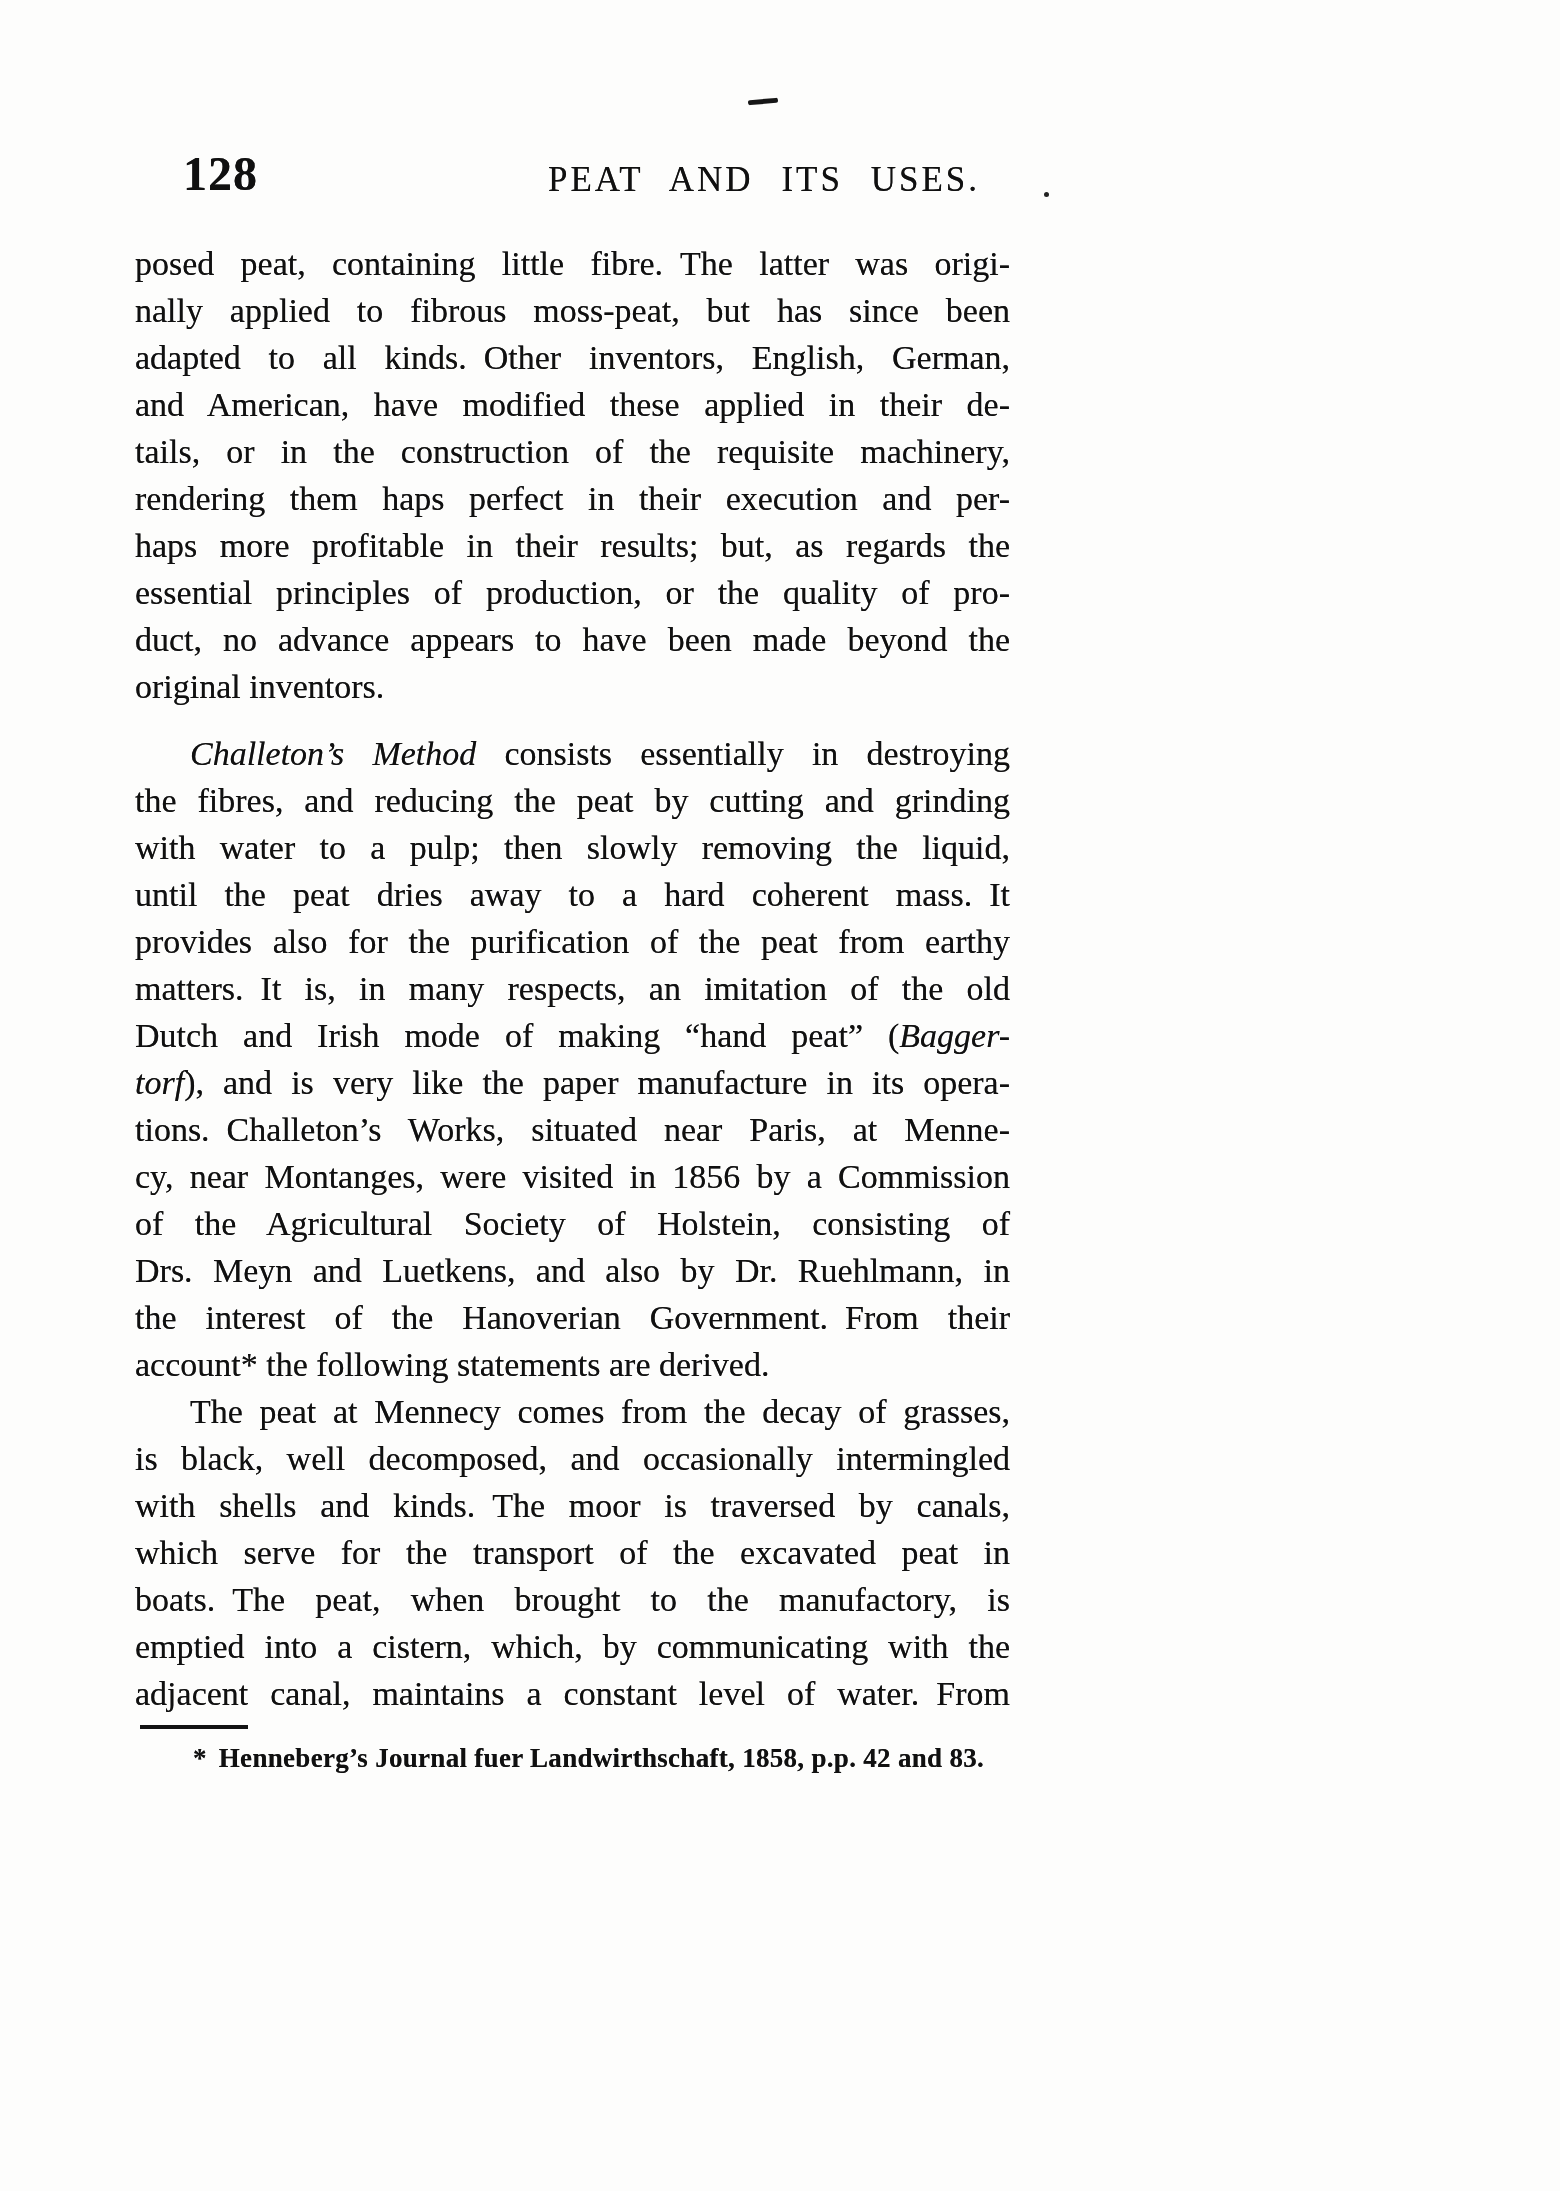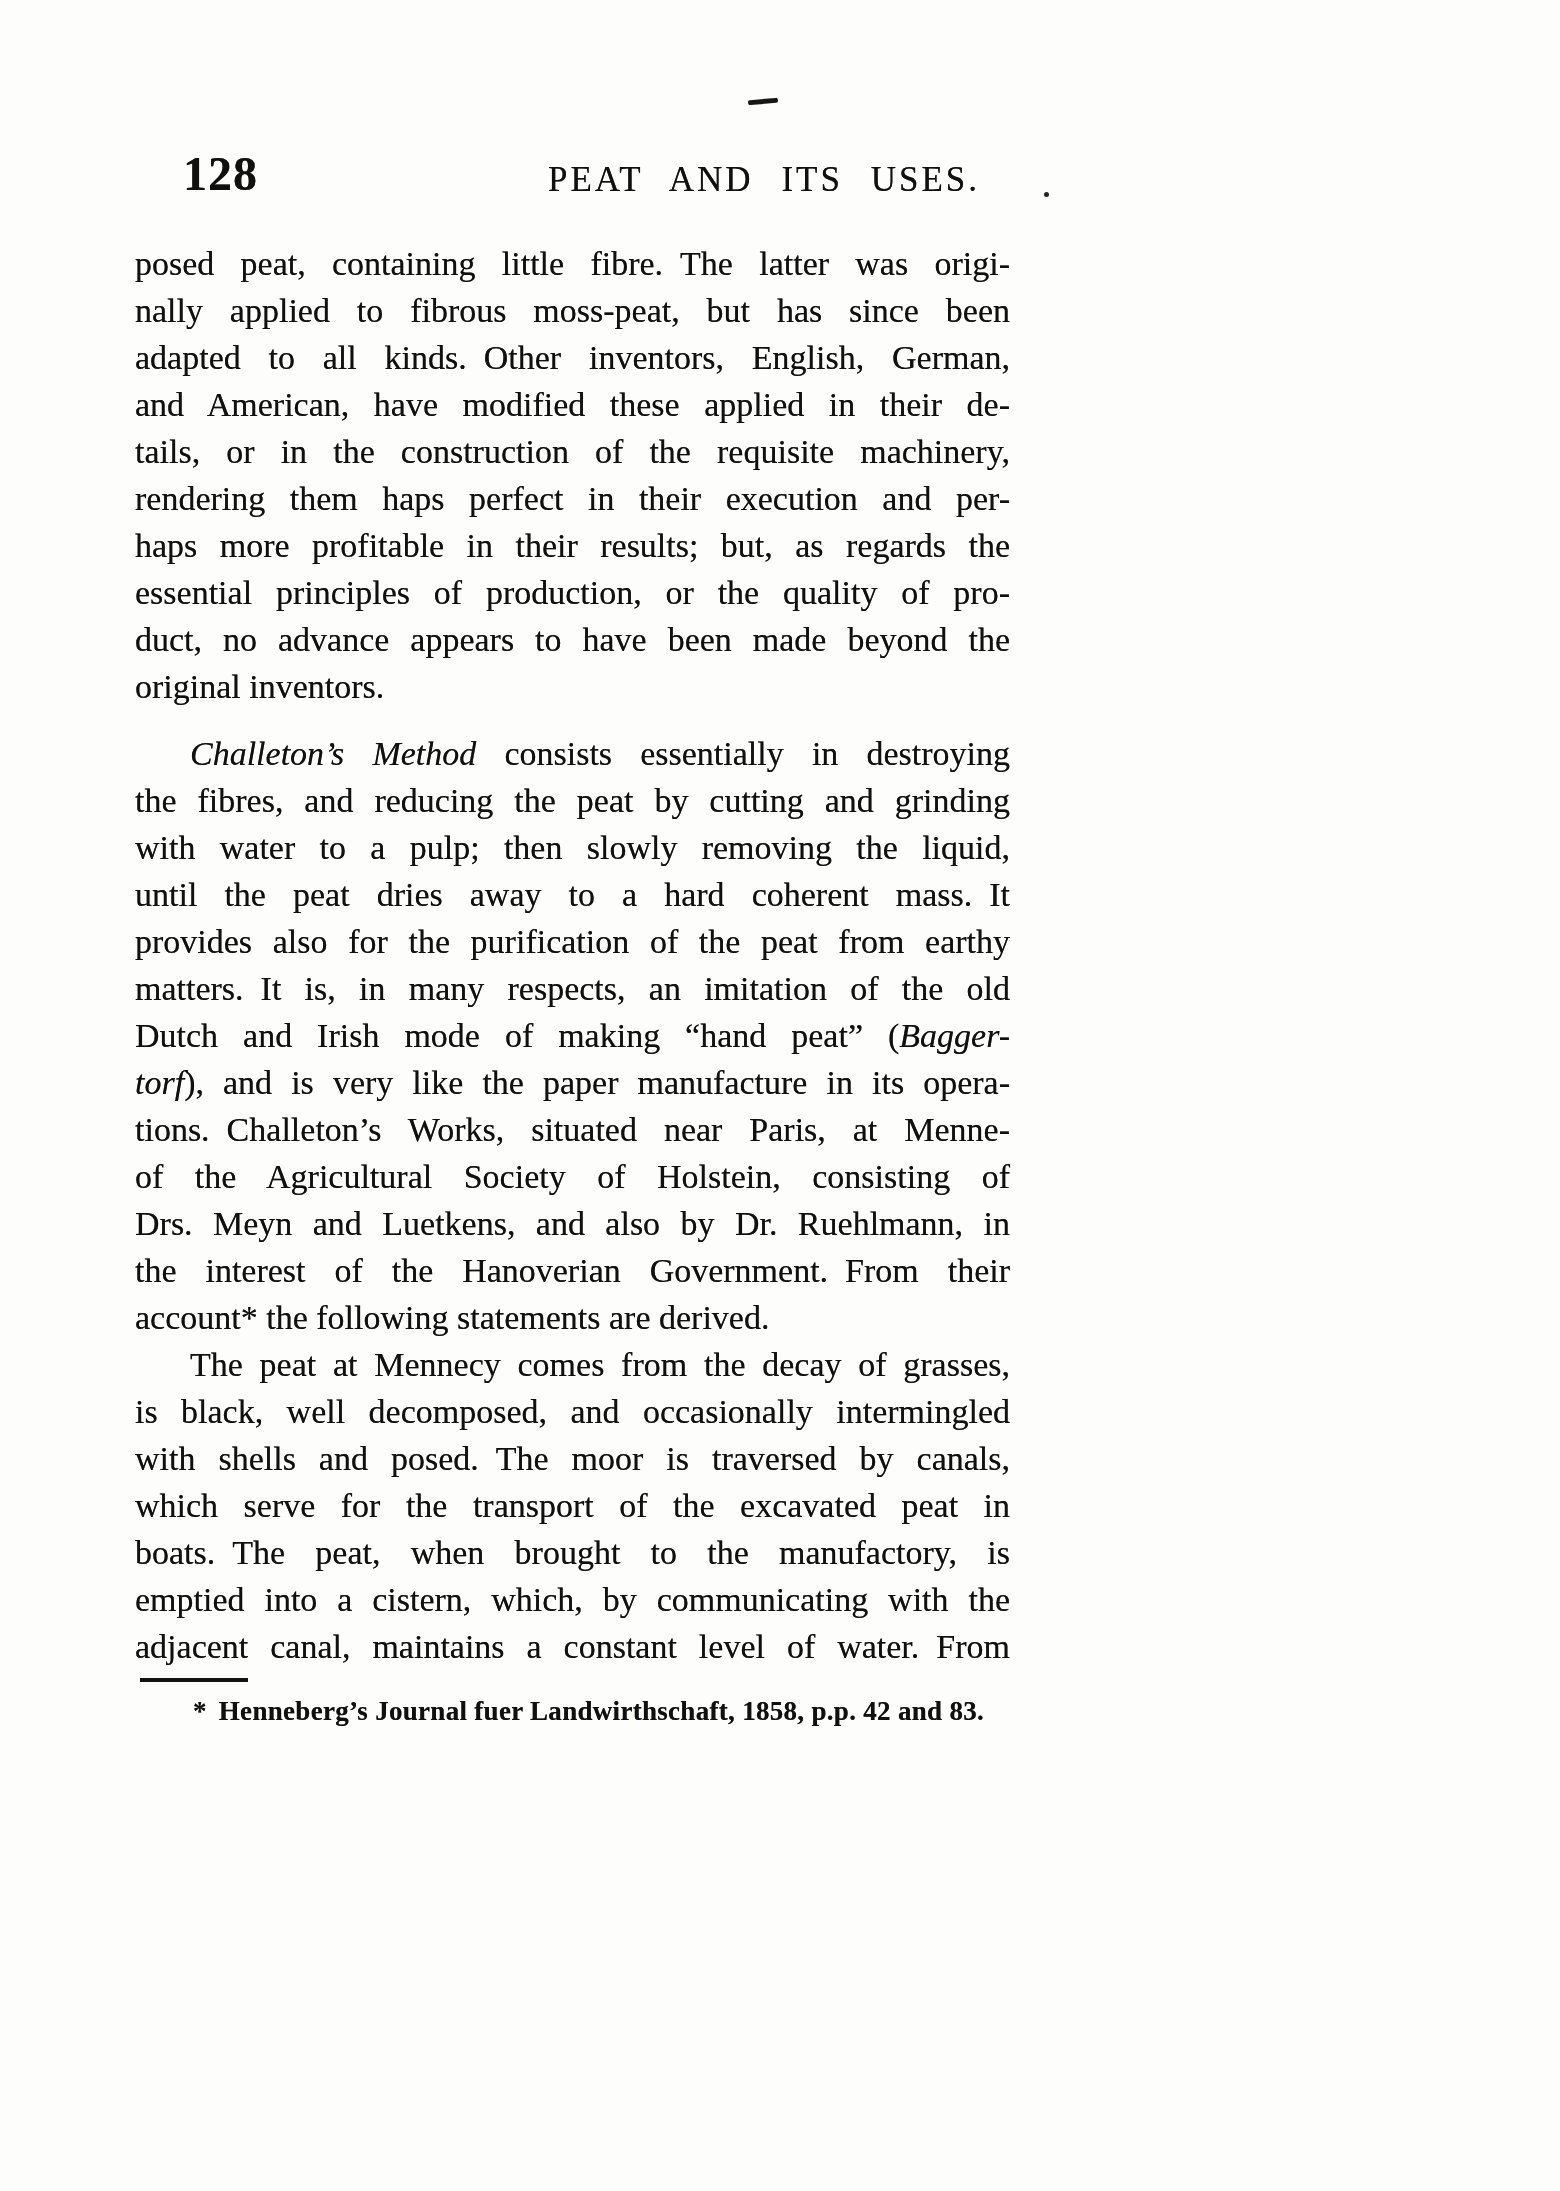--- a/index.html
+++ b/index.html
@@ -82,29 +82,30 @@
         <div class="block paragraph" data-block-id="p2">
           <div class="line j indent"><span class="i">Challeton’s Method</span><span> consists essentially in destroying</span></div>
           <div class="line j"><span>the fibres, and reducing the peat by cutting and grinding</span></div>
           <div class="line j"><span>with water to a pulp; then slowly removing the liquid,</span></div>
           <div class="line j"><span>until the peat dries away to a hard coherent mass. It</span></div>
           <div class="line j"><span>provides also for the purification of the peat from earthy</span></div>
           <div class="line j"><span>matters. It is, in many respects, an imitation of the old</span></div>
           <div class="line j"><span>Dutch and Irish mode of making “hand peat” (</span><span class="i">Bagger-</span></div>
           <div class="line j"><span class="i">torf</span><span>), and is very like the paper manufacture in its opera-</span></div>
           <div class="line j"><span>tions. Challeton’s Works, situated near Paris, at Menne-</span></div>
+          <div class="line j"><span>cy, near Montanges, were visited in 1856 by a Commission</span></div>
           <div class="line j"><span>of the Agricultural Society of Holstein, consisting of</span></div>
           <div class="line j"><span>Drs. Meyn and Luetkens, and also by Dr. Ruehlmann, in</span></div>
           <div class="line j"><span>the interest of the Hanoverian Government. From their</span></div>
           <div class="line"><span>account* the following statements are derived.</span></div>
         </div>
         <div class="block paragraph" data-block-id="p3">
           <div class="line j indent"><span>The peat at Mennecy comes from the decay of grasses,</span></div>
           <div class="line j"><span>is black, well decomposed, and occasionally intermingled</span></div>
-          <div class="line j"><span>with shells and posed. The moor is traversed by canals,</span></div>
+          <div class="line j"><span>with shells and kinds. The moor is traversed by canals,</span></div>
           <div class="line j"><span>which serve for the transport of the excavated peat in</span></div>
           <div class="line j"><span>boats. The peat, when brought to the manufactory, is</span></div>
           <div class="line j"><span>emptied into a cistern, which, by communicating with the</span></div>
           <div class="line j"><span>adjacent canal, maintains a constant level of water. From</span></div>
         </div>
       </div>
     <div class="footnote-rule"></div>
     <div class="footnote">
       <span class="fn-marker">*</span><span>Henneberg’s Journal fuer Landwirthschaft, 1858, p.p. 42 and 83.</span>
     </div>

